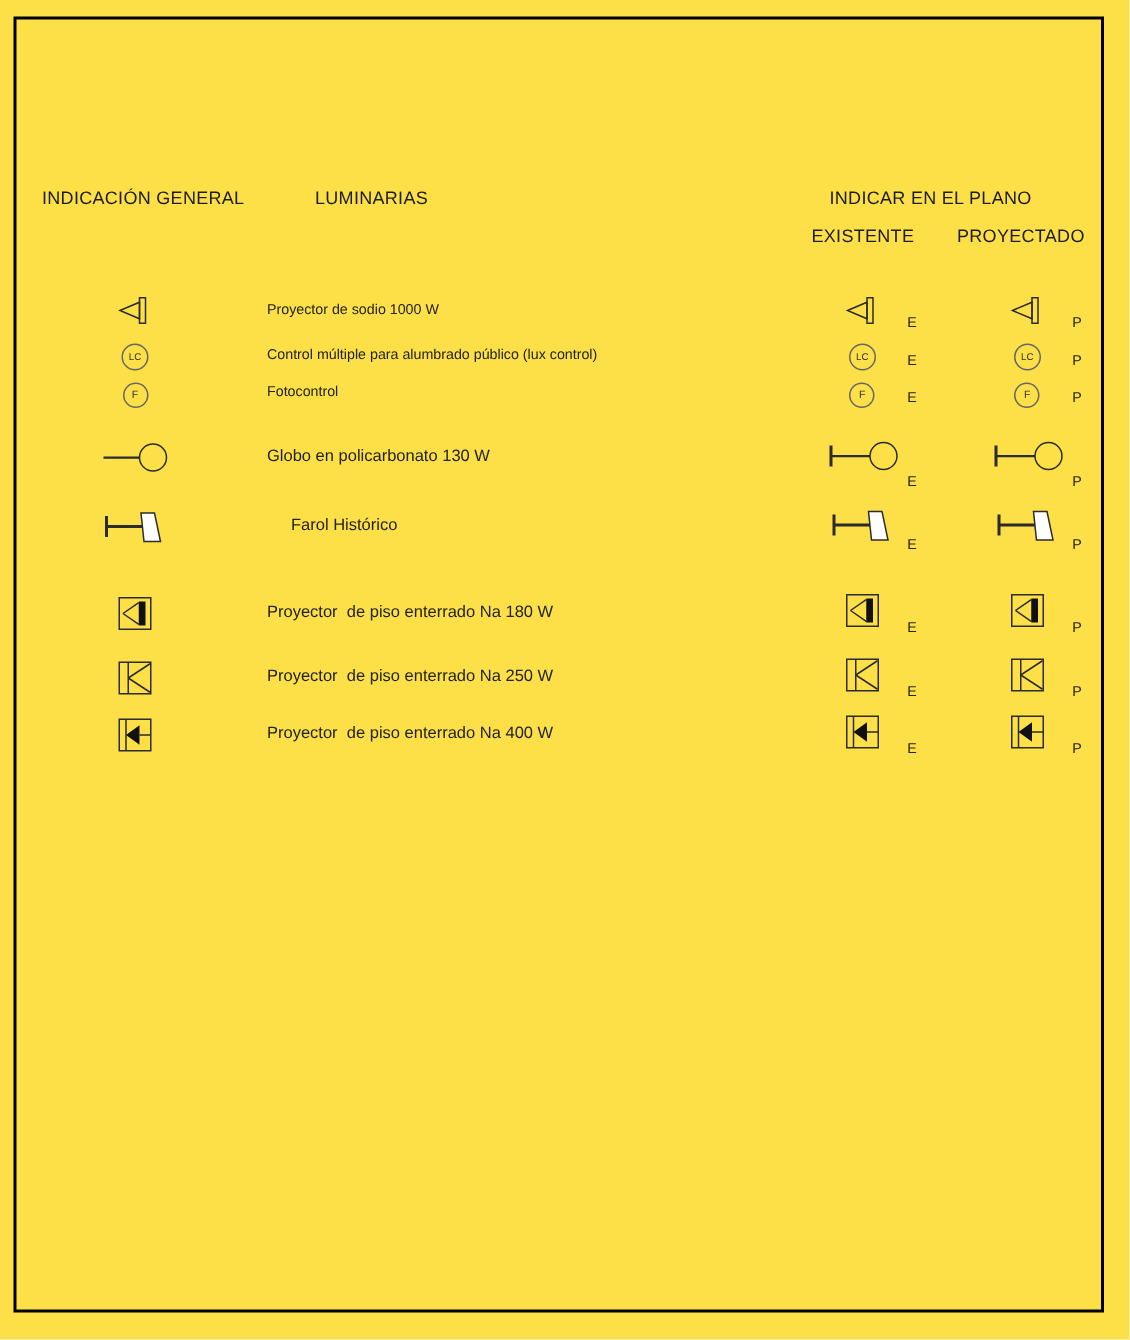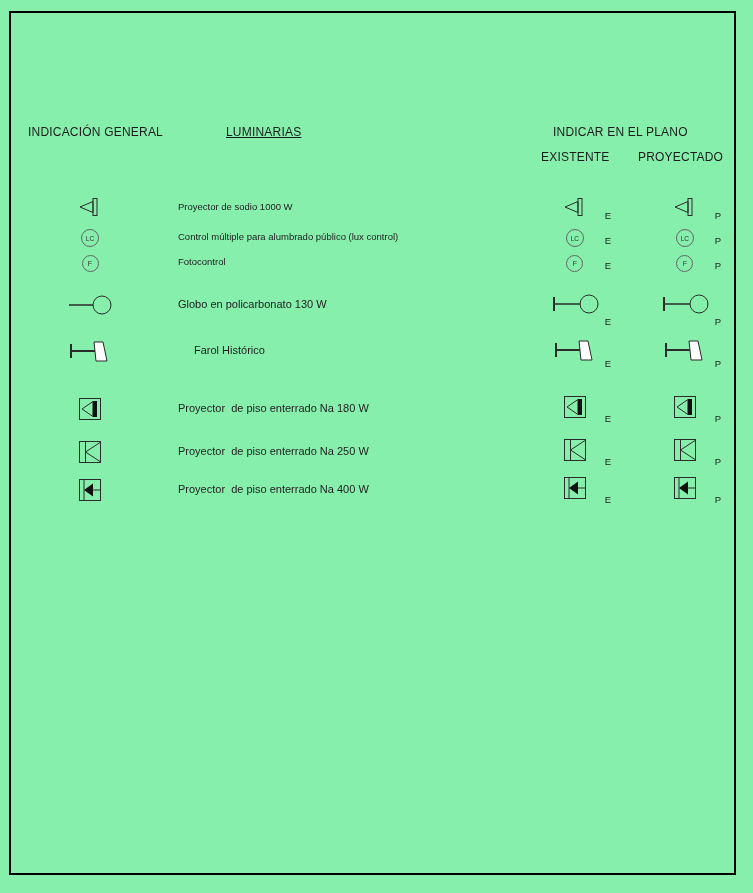--- a/index.html
+++ b/index.html
@@ -1,17 +1,17 @@
 <!DOCTYPE html>
 <html><head>
 <meta charset="utf-8">
 <style>
   html,body{margin:0;padding:0;background:#fff;}
   .page{
-    position:relative;width:753px;height:893px;background:#86efac;
+    position:relative;width:753px;height:893px;background:#fde047;
     font-family:"Liberation Sans","DejaVu Sans",sans-serif;color:#1f1f1f;overflow:hidden;
   }
   .frame{
     position:absolute;left:9px;top:11px;width:727px;height:864px;
     border:2px solid #000;box-sizing:border-box;
   }
   .hdr{position:absolute;font-size:12px;color:#1c1c1c;letter-spacing:0.2px;white-space:nowrap;}
   .row{position:absolute;left:0;width:753px;}
   .cell{position:absolute;display:flex;align-items:center;justify-content:center;}
   .gen-cell{left:62px;width:56px;}
@@ -37,21 +37,21 @@
   .note{position:absolute;left:68px;top:547px;font-size:10.5px;line-height:14px;color:#222;}
   .note .l2{margin-left:4px;}
 </style>
 </head>
 <body>
 
 <div class="page">
   <div class="frame"></div>
 
   <div class="hdr" style="left:28px;top:125px;">INDICACIÓN GENERAL</div>
-  <div class="hdr" style="left:226px;top:125px;text-decoration:underline;">LUMINARIAS</div>
+  <div class="hdr" style="left:210px;top:125px;">LUMINARIAS</div>
   <div class="hdr" style="left:553px;top:125px;">INDICAR EN EL PLANO</div>
   <div class="hdr" style="left:541px;top:150px;">EXISTENTE</div>
   <div class="hdr" style="left:638px;top:150px;">PROYECTADO</div>
 
   <div class="row" style="top:191px;height:32px;">
     <div class="cell gen-cell" style="top:0;height:32px;">
       <svg width="26" height="20" viewBox="0 0 26 20">
           <polygon points="3,10 16,4.5 16,15.5" fill="none" stroke="#2b2b2b" stroke-width="1"></polygon>
           <rect x="16" y="1.5" width="4" height="17" fill="none" stroke="#2b2b2b" stroke-width="1"></rect>
         </svg>

